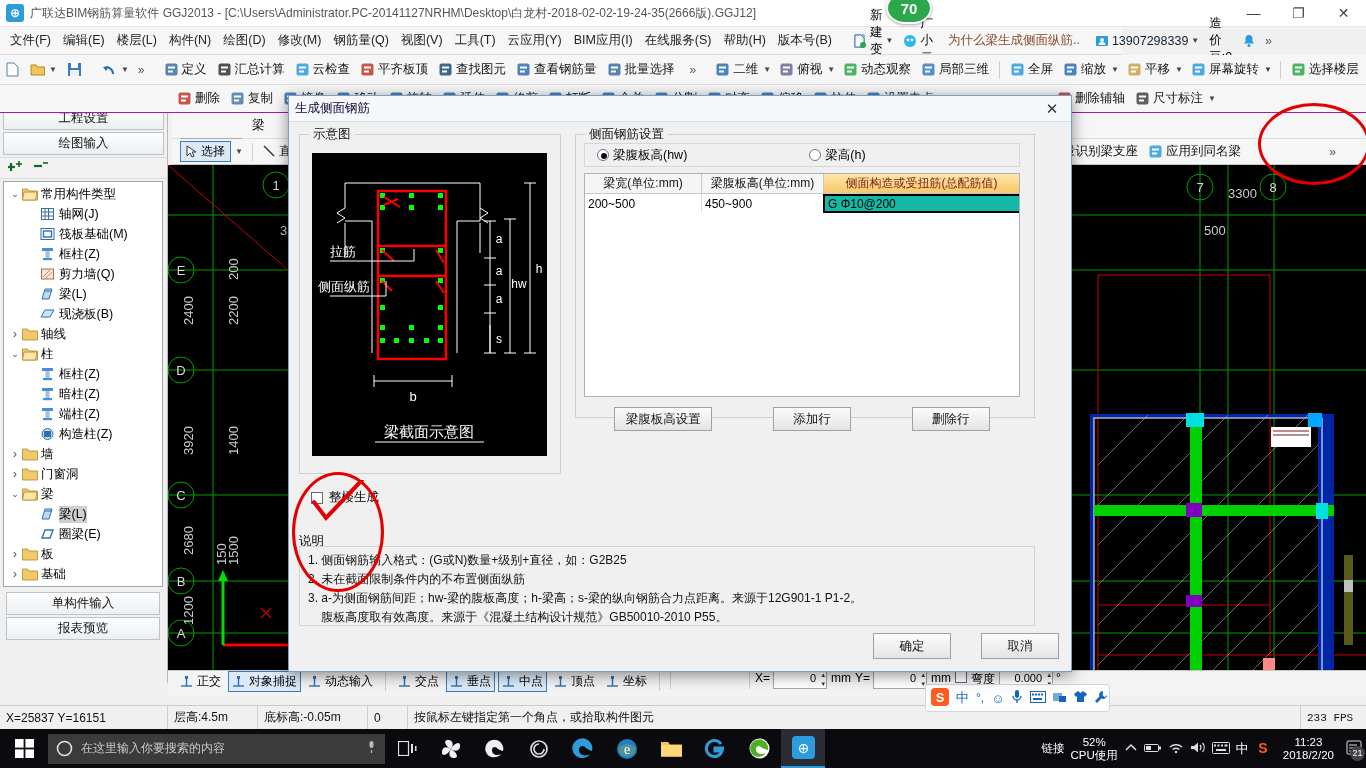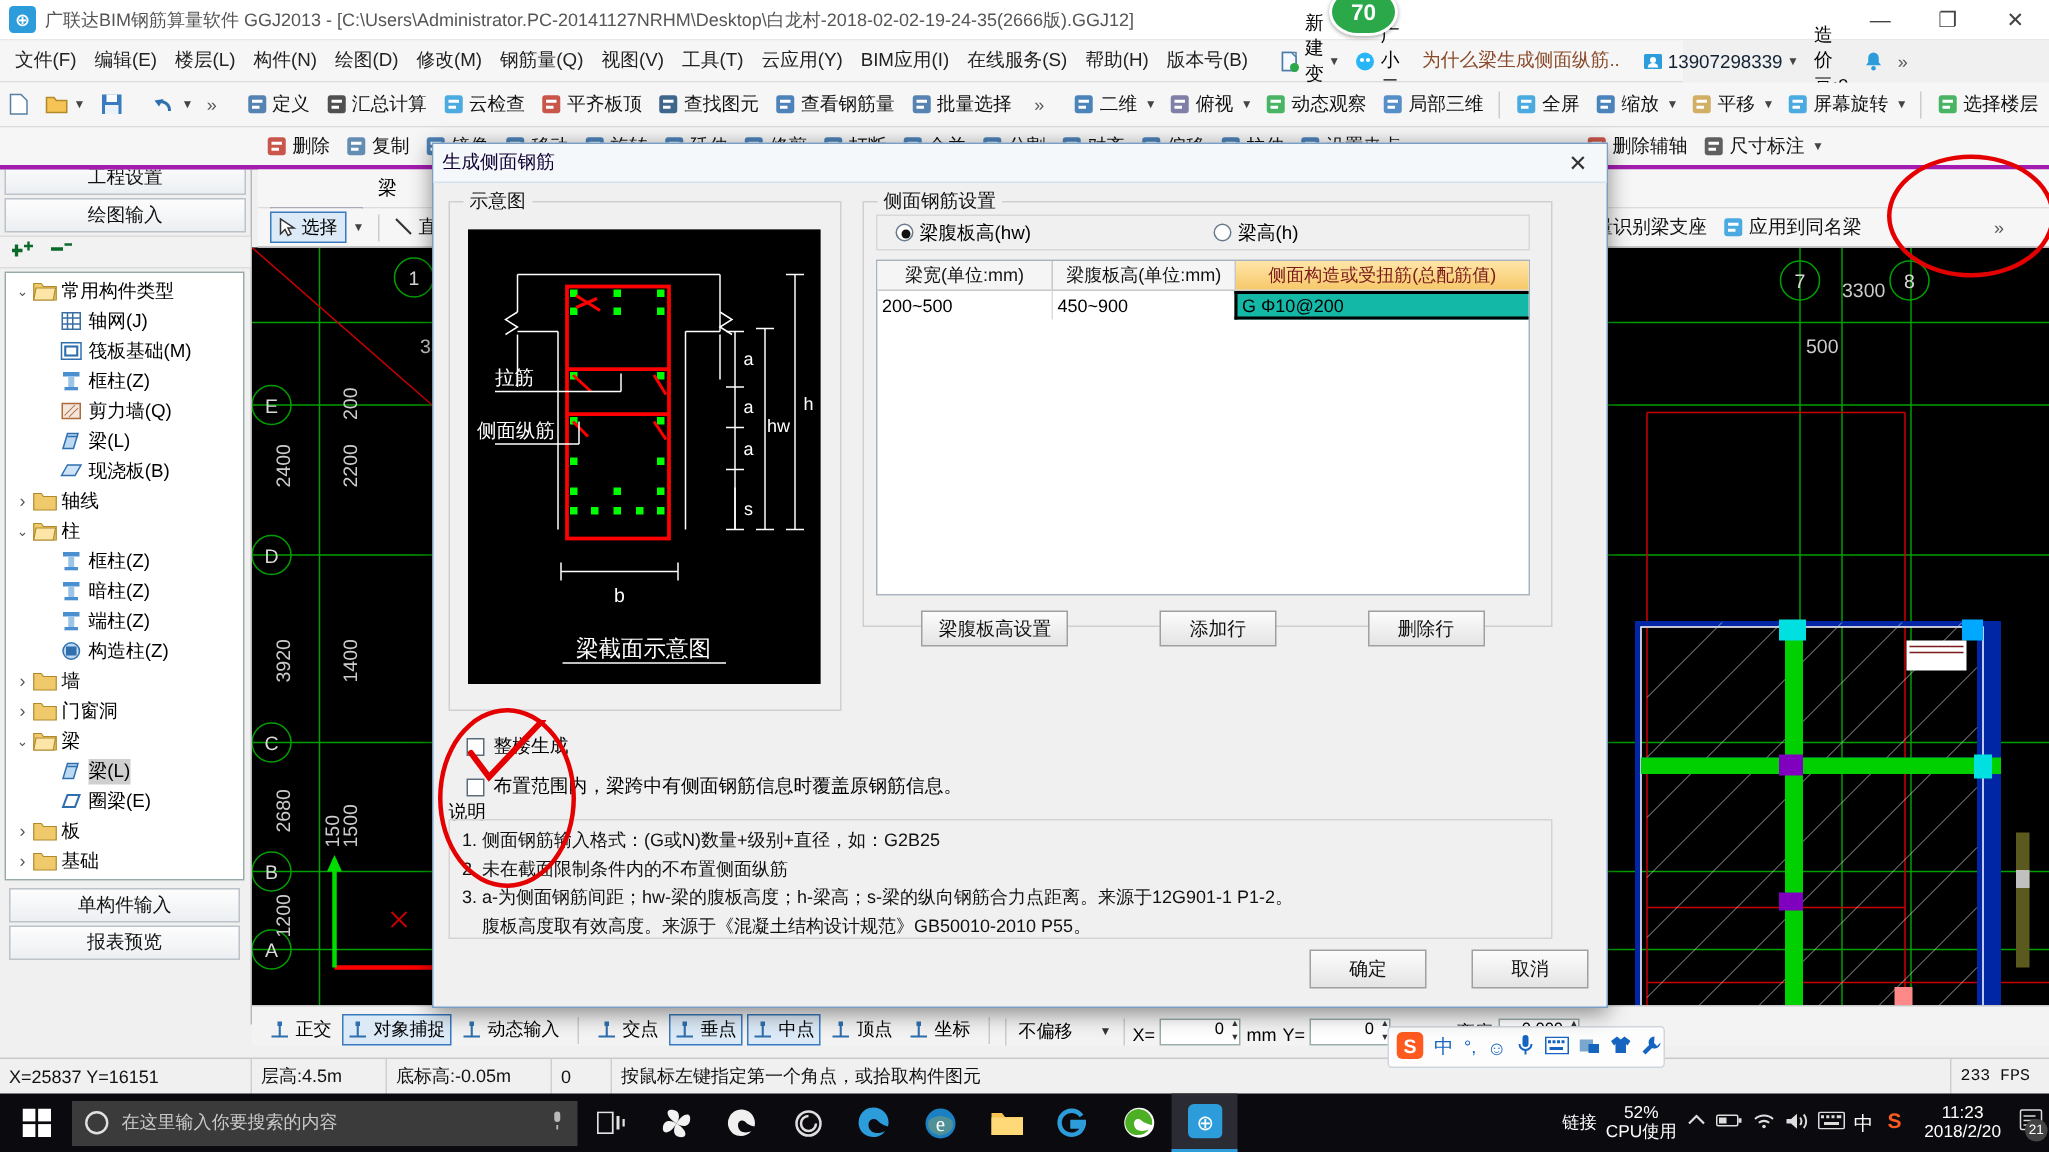--- a/index.html
+++ b/index.html
@@ -50,21 +50,21 @@
     position:absolute; left:0; top:55px; width:1366px; height:30px;
     background:#f6f6f6; display:flex; align-items:center; border-bottom:1px solid #dcdcdc;
   }
   .tool { display:flex; align-items:center; gap:3px; padding:2px 5px; font-size:12.5px; color:#111; white-space:nowrap;}
   .vsep { width:1px; height:18px; background:#ccc; margin:0 5px; }
   .chev { color:#555; font-size:12px; padding:0 4px;}
 
   
   .toolbar2 {
     position:absolute; left:0; top:85px; width:1366px; height:28px;
-    background:#f6f6f6; border-bottom:3px solid #a21caf; display:flex; align-items:center;
+    background:#f6f6f6; border-bottom:1px solid #a21caf; display:flex; align-items:center;
   }
   
   .toolbar3 {
     position:absolute; left:172px; top:113px; width:1194px; height:26px;
     background:#f6f6f6; border-bottom:1px solid #dcdcdc; display:flex; align-items:center;
   }
   .combo {
     height:20px; min-width:58px; border:1px solid #aab; background:#fff; display:flex;
     align-items:center; padding:0 3px; font-size:12px;margin-top:45px;
   }
@@ -109,21 +109,21 @@
 
   
   .cad {
     position:absolute; left:168px; top:165px; width:1198px; height:505px; background:#000;
     overflow:hidden;
   }
 
   
   .snapbar {
     position:absolute; left:168px; top:670px; width:1198px; height:27px;
-    background:#f3f3f3; border-top:1px solid #c9c9c9; display:flex; align-items:flex-end;
+    background:#f3f3f3; border-top:1px solid #c9c9c9; display:flex; align-items:flex-start;
     font-size:12px;
   }
   .snap { display:flex; align-items:center; gap:3px; padding:2px 4px; white-space:nowrap;}
   .snap.on { border:1px solid #3a7bbf; background:#dceaf7; padding:1px 3px;}
   .spin { width:54px; height:18px; border:1px solid #9aa; background:#fff; text-align:right;
           padding-right:10px; font-size:11px; position:relative;}
   .spin::after{ content:"\25B4\A\25BE"; white-space:pre; position:absolute; right:1px; top:-2px;
                 font-size:7px; line-height:9px; color:#333;}
 
   
@@ -1562,24 +1562,20 @@
         <div class="btn" style="width:78px;">
           <span>删除行</span>
         </div>
       </div>
     </div>
 
     <div style="position:absolute;left:22px;top:393px;" class="ck-row">
       <span class="chk"></span>
       <span>整楼生成</span>
     </div>
-    <div style="position:absolute;left:22px;top:420px;" class="ck-row">
-      <span class="chk"></span>
-      <span>布置范围内，梁跨中有侧面钢筋信息时覆盖原钢筋信息。</span>
-    </div>
 
     <div style="position:absolute;left:10px;top:437px;font-size:12.5px;">说明</div>
     <div class="notes" style="left:10px;top:450px;width:736px;height:80px;">
       <div id="notes-list" style="padding:4px 8px;">
           <div class="note-line" style="white-space: pre;">1. 侧面钢筋输入格式：(G或N)数量+级别+直径，如：G2B25</div>
           <div class="note-line" style="white-space: pre;">2. 未在截面限制条件内的不布置侧面纵筋</div>
           <div class="note-line" style="white-space: pre;">3. a-为侧面钢筋间距；hw-梁的腹板高度；h-梁高；s-梁的纵向钢筋合力点距离。来源于12G901-1 P1-2。</div>
           <div class="note-line" style="white-space: pre;">    腹板高度取有效高度。来源于《混凝土结构设计规范》GB50010-2010 P55。</div>
         </div>
     </div>

